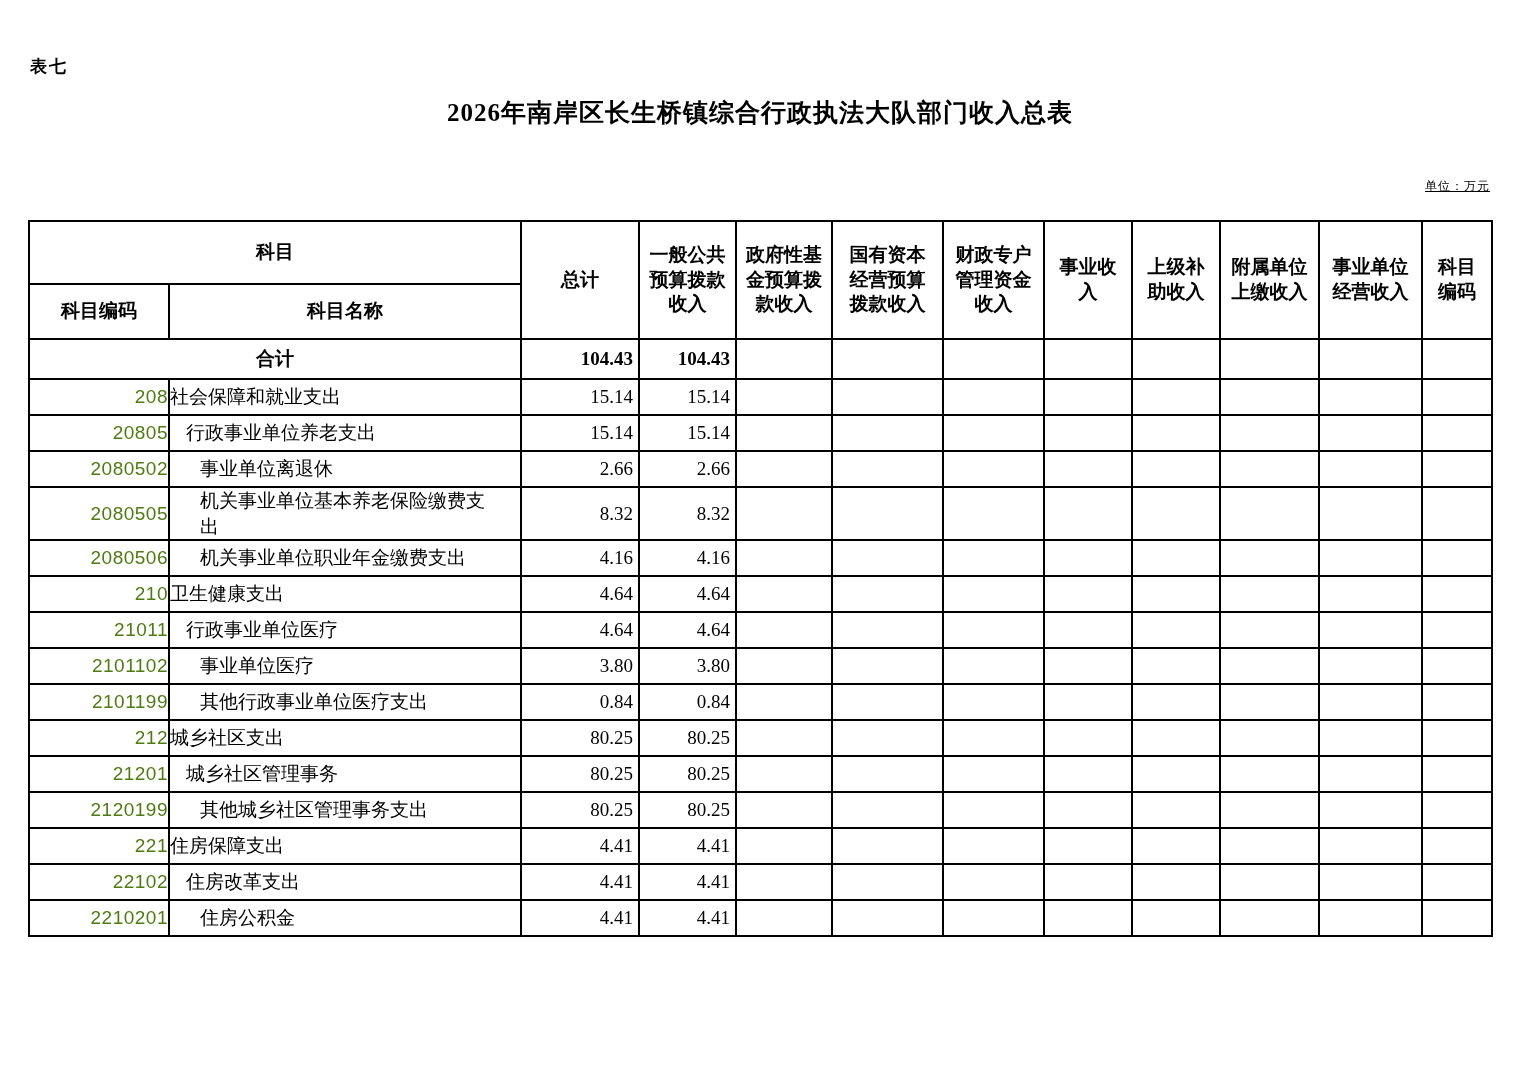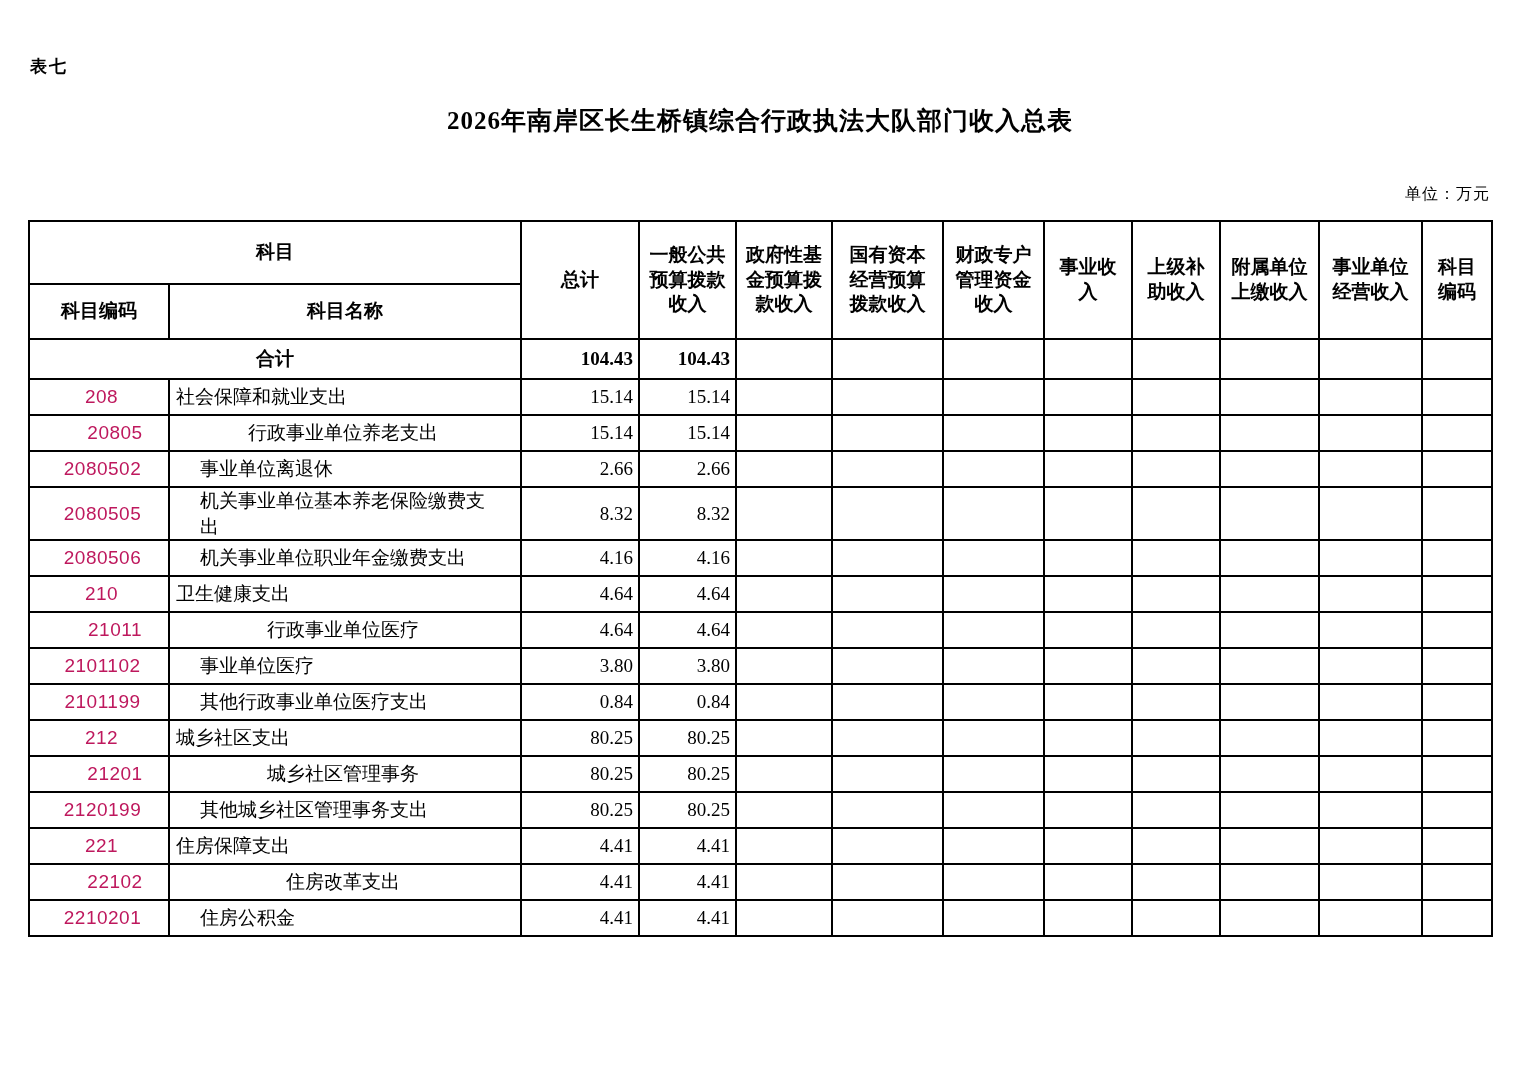--- a/index.html
+++ b/index.html
@@ -10,29 +10,30 @@
     overflow: hidden;
     font-family: "Liberation Serif", "DejaVu Serif", serif;
     color: #000;
   }
   .table-label {
     position: absolute; left: 30px; top: 55px;
     font-size: 17px; font-weight: bold;
     letter-spacing: 2px;
   }
   .doc-title {
-    position: absolute; left: 0; top: 104px; width: 100%;
+    position: absolute; left: 0; top: 96px; width: 100%;
     text-align: center;
     font-size: 25px; font-weight: bold;
     letter-spacing: 1px;
   }
   .unit-label {
-    position: absolute; right: 30px; top: 184px;
-    font-size: 16px;
+    position: absolute; right: 30px; top: 178px;
+    font-size: 12px;
     letter-spacing: 1px;
+    text-decoration: underline;
   }
   table.budget {
     position: absolute; left: 28px; top: 220px;
     width: 1463px;
     border-collapse: collapse;
     table-layout: fixed;
   }
   .budget th, .budget td {
     border: 2px solid #000;
     vertical-align: middle;
@@ -61,35 +62,35 @@
     text-align: right;
     padding-right: 5px;
     font-size: 19px;
     font-family: "Liberation Serif", "DejaVu Serif", serif;
   }
   td.num.bold { font-weight: bold; border-radius: 19px; }
   td.code {
     font-family: "Liberation Sans", "DejaVu Sans", sans-serif;
     font-weight: 400;
     font-size: 19px;
-    color: #be185d;
+    color: #4d7c0f;
     letter-spacing: 0.5px;
-    text-align: center;
+    text-align: right;
   }
   td.name {
     font-size: 19px;
     text-align: left;
     line-height: 1.35;
     padding-right: 20px;
   }
   td.code.lv1 { padding-left: 5px; }
   td.code.lv2 { padding-left: 32px; }
   td.code.lv3 { padding-left: 7px; }
-  td.name.lv1 { padding-left: 6px; }
-  td.name.lv2 { padding-left: 16px; text-align: center; }
+  td.name.lv1 { }
+  td.name.lv2 { padding-left: 16px; }
   td.name.lv3 { padding-left: 30px; margin-top: 29px; }
 </style>
 </head>
 <body>
 
 <div>
 
   <div class="table-label">表七</div>
 
   <div class="doc-title">2026年南岸区长生桥镇综合行政执法大队部门收入总表</div>

